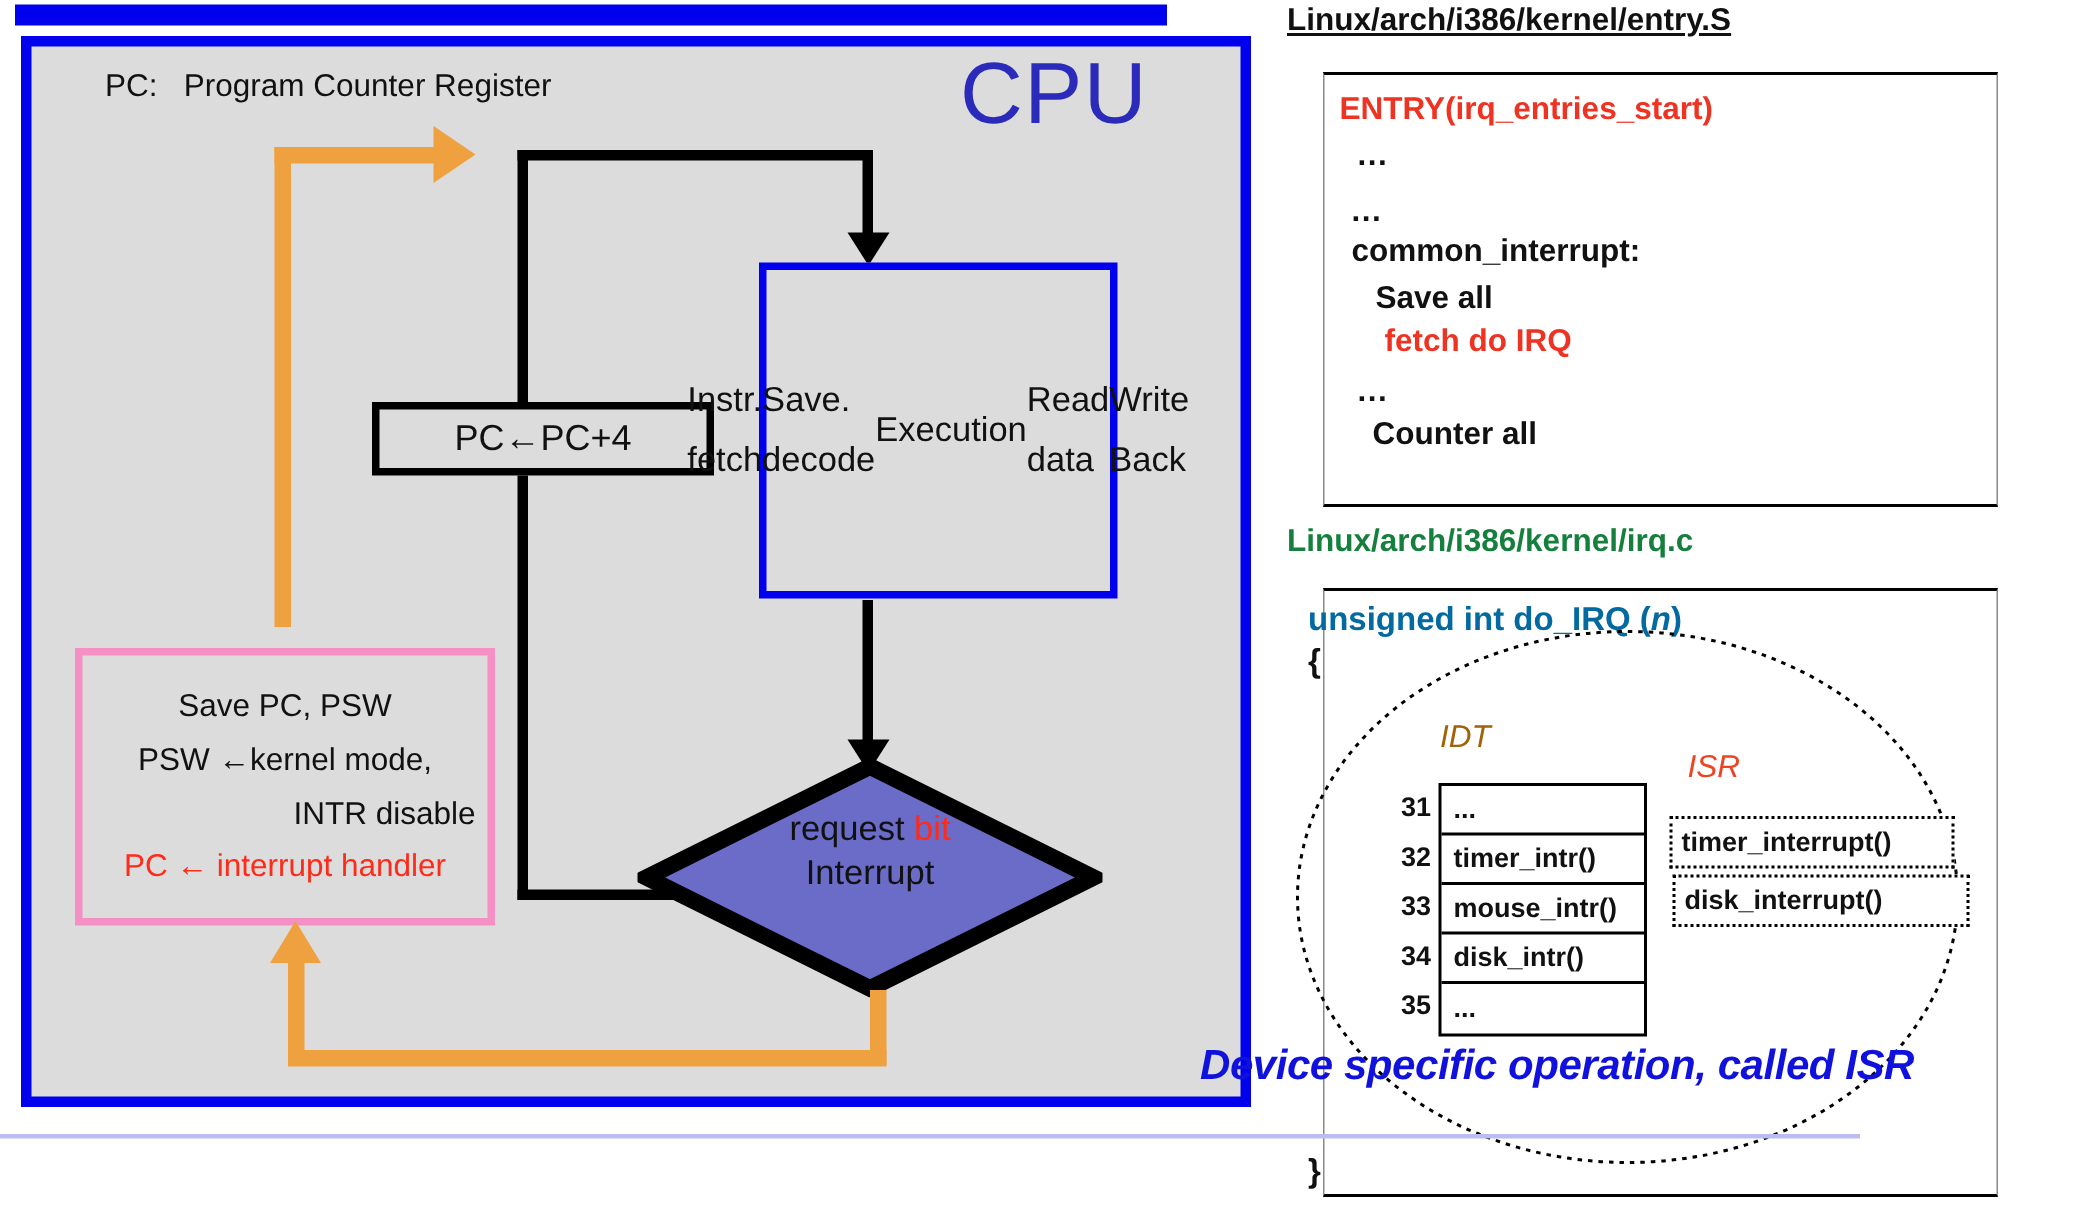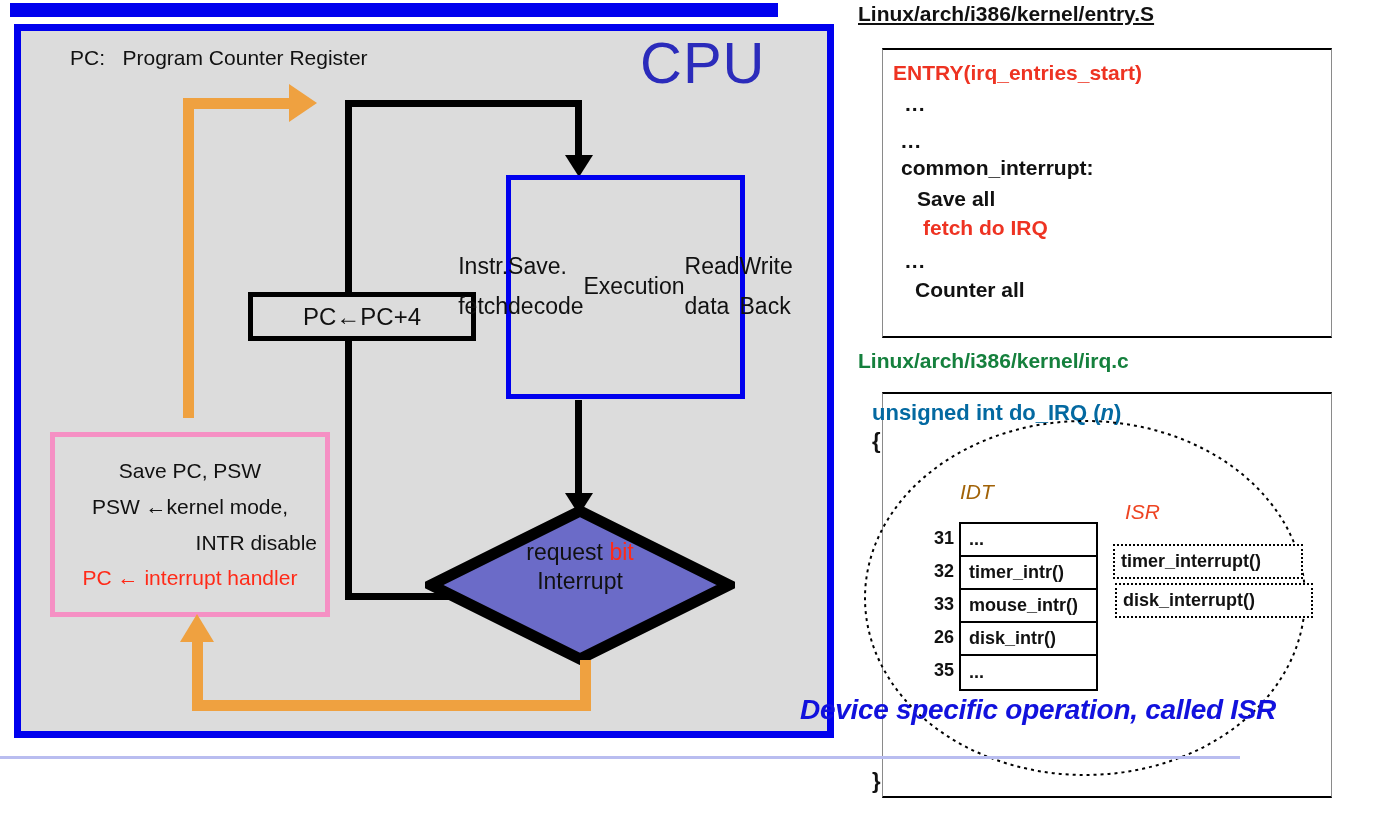--- a/index.html
+++ b/index.html
@@ -44,21 +44,21 @@
     border-right:14px solid transparent;border-top:22px solid #000;
   }
   #arrow-into-pipeline{left:565px;top:155px;}
   #arrow-into-diamond{left:565px;top:493px;}
 
   
   #pc-inc-box{
     left:248px;top:268px;width:228px;height:49px;
     background:#dcdcdc;border:5px solid #000;box-sizing:border-box;
     display:flex;align-items:center;justify-content:center;
-    font-size:24px;color:#111;margin-top:24px;
+    font-size:24px;color:#111;
   }
 
   
   #pipeline-box{
     left:466px;top:175px;width:239px;height:224px;
     background:#dcdcdc;border:5px solid #0000ee;box-sizing:border-box;
     display:flex;flex-direction:row;align-items:center;justify-content:center;
     font-size:23px;color:#111;margin-left:40px;
   }
   #pipeline-box .pl-line{line-height:1.72;}
@@ -262,21 +262,21 @@
   </svg>
 </div>
 
 <div class="abs" id="idt-label">IDT</div>
 <div class="abs" id="isr-label">ISR</div>
 
 <div class="abs idx-col">
   <div class="ix">31</div>
   <div class="ix">32</div>
   <div class="ix">33</div>
-  <div class="ix">26</div>
+  <div class="ix">34</div>
   <div class="ix">35</div>
 </div>
 
 <div class="abs" id="idt-table">
   <div class="row">...</div>
   <div class="row">timer_intr()</div>
   <div class="row">mouse_intr()</div>
   <div class="row">disk_intr()</div>
   <div class="row">...</div>
 </div>

